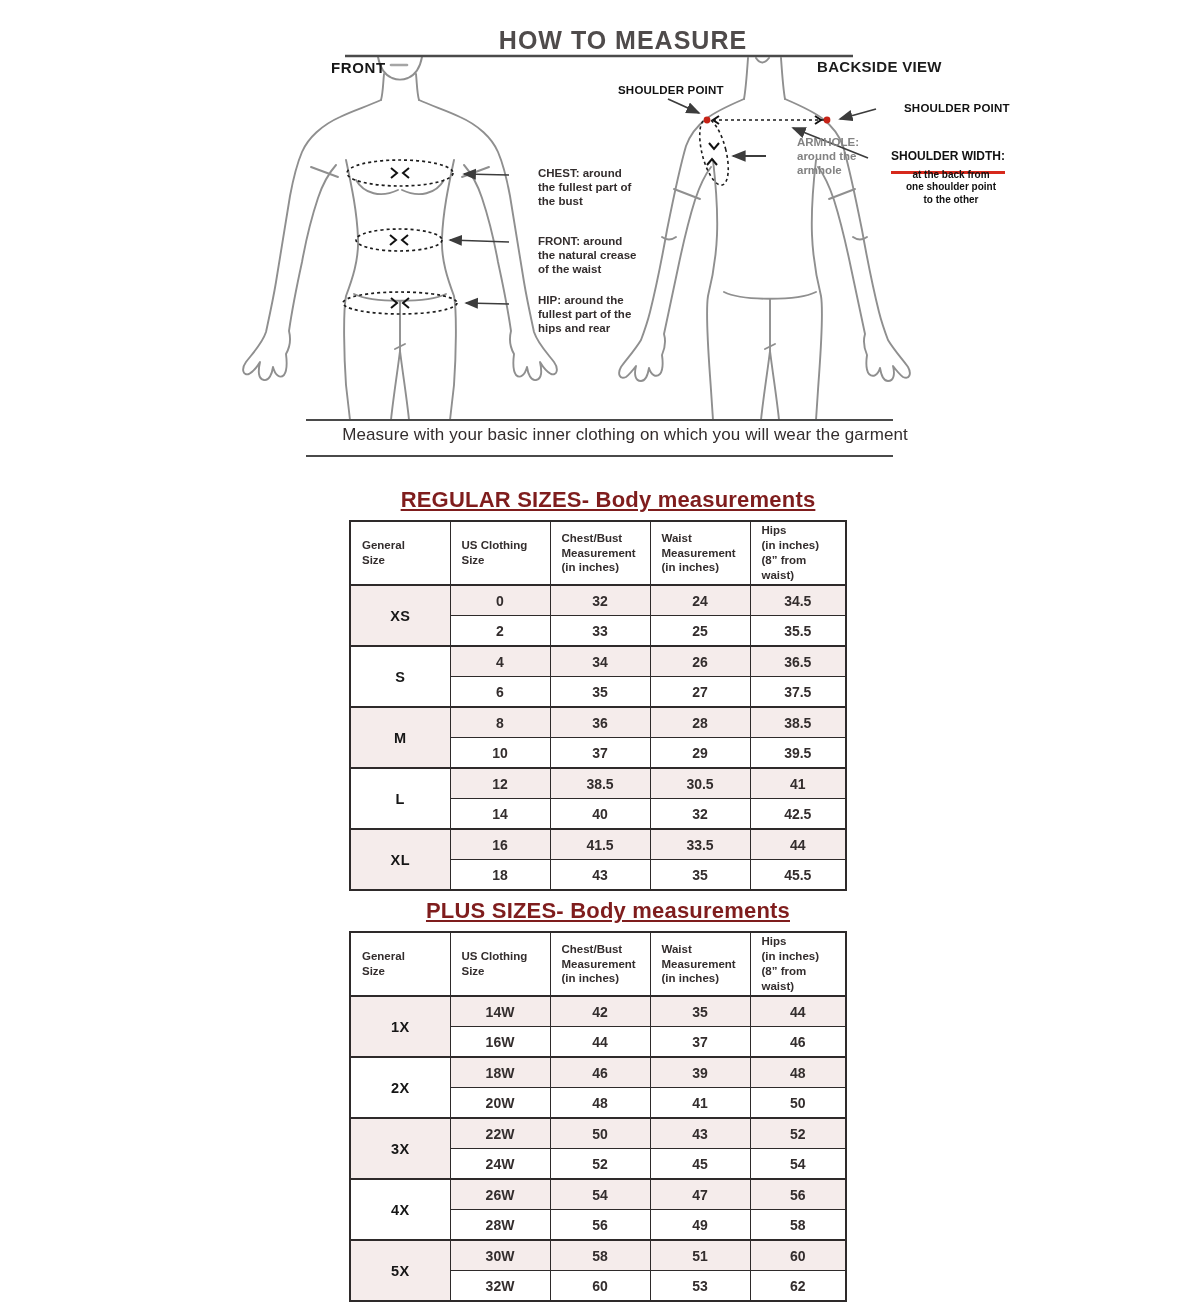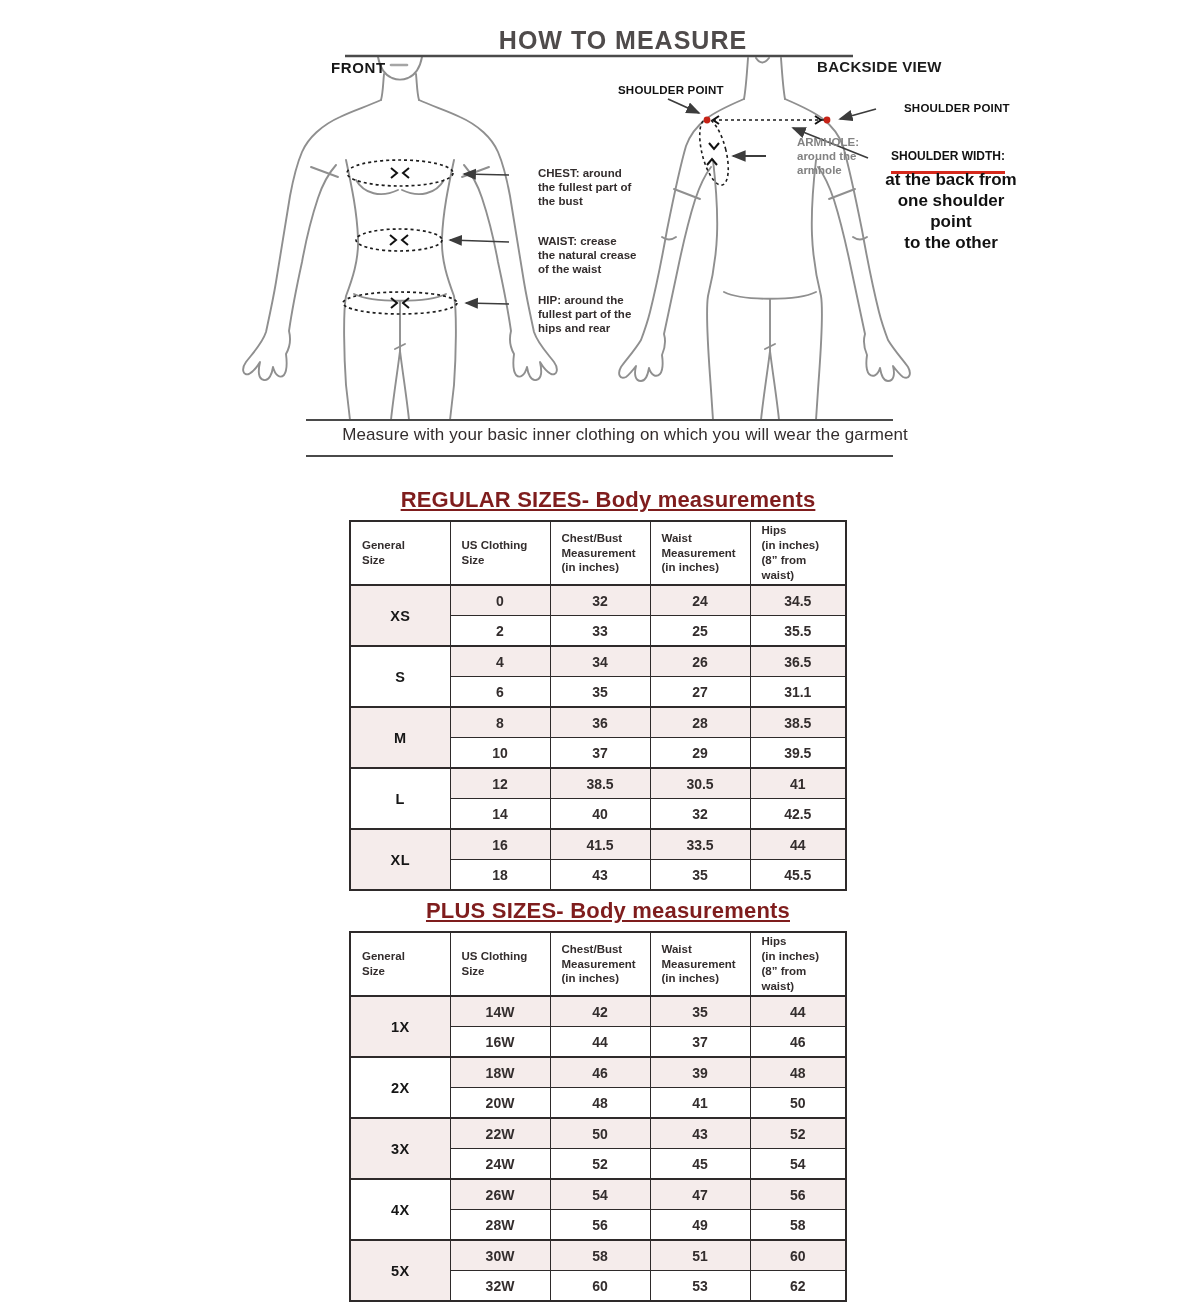--- a/index.html
+++ b/index.html
@@ -18,21 +18,21 @@
   .anno-chest{left:513px;top:166px;width:110px;}
   .anno-waist{left:513px;top:234px;width:110px;}
   .anno-hip{left:513px;top:293px;width:110px;}
   .sp-label{font-size:11.5px;font-weight:bold;color:#111;letter-spacing:.2px;}
   .sp-left{left:593px;top:84px;}
   .sp-right{left:879px;top:102px;}
   .anno-armhole{left:772px;top:135px;width:84px;color:#838383;}
   .sw-title{left:866px;top:149px;font-size:12px;font-weight:bold;color:#111;
     border-bottom:3px solid #d6291c;padding-bottom:8px;}
   .sw-desc{left:852px;top:169px;width:148px;text-align:center;
-    font-size:17px;font-weight:bold;color:#111;line-height:1.24;white-space:pre-line;}
+    font-size:10px;font-weight:bold;color:#111;line-height:1.24;white-space:pre-line;}
 
   .note-text{left:280px;top:425px;width:640px;text-align:center;
     font-size:17px;color:#332d2d;letter-spacing:.1px;}
 
   .table-title{left:335px;width:496px;text-align:center;
     font-size:22px;font-weight:bold;color:#7f1d1d;letter-spacing:.2px;text-decoration:underline;}
   #title-regular{top:487px;}
   #title-plus{top:898px;}
 
   table.size-table{position:absolute;left:349px;width:496px;border-collapse:collapse;
@@ -195,21 +195,21 @@
     </g>
   </svg>
 
   <div class="abs overlay page-title">HOW TO MEASURE</div>
   <div class="abs overlay front-label">FRONT</div>
   <div class="abs overlay back-label">BACKSIDE VIEW</div>
 
   <div class="abs overlay anno anno-chest">CHEST: around
 the fullest part of
 the bust</div>
-  <div class="abs overlay anno anno-waist">WAIST: crease
+  <div class="abs overlay anno anno-waist">FRONT: around
 the natural crease
 of the waist</div>
   <div class="abs overlay anno anno-hip">HIP: around the
 fullest part of the
 hips and rear</div>
 
   <div class="abs overlay sp-label sp-left">SHOULDER POINT</div>
   <div class="abs overlay sp-label sp-right">SHOULDER POINT</div>
   <div class="abs overlay anno anno-armhole">ARMHOLE:
 around the
@@ -258,21 +258,21 @@
           <td rowspan="2" class="size-cell white">S</td>
           <td class="val-cell pink">4</td>
           <td class="val-cell pink">34</td>
           <td class="val-cell pink">26</td>
           <td class="val-cell pink">36.5</td>
         </tr>
         <tr>
           <td class="val-cell white">6</td>
           <td class="val-cell white">35</td>
           <td class="val-cell white">27</td>
-          <td class="val-cell white">31.1</td>
+          <td class="val-cell white">37.5</td>
         </tr>
         <tr class="group-start">
           <td rowspan="2" class="size-cell pink">M</td>
           <td class="val-cell pink">8</td>
           <td class="val-cell pink">36</td>
           <td class="val-cell pink">28</td>
           <td class="val-cell pink">38.5</td>
         </tr>
         <tr>
           <td class="val-cell white">10</td>

